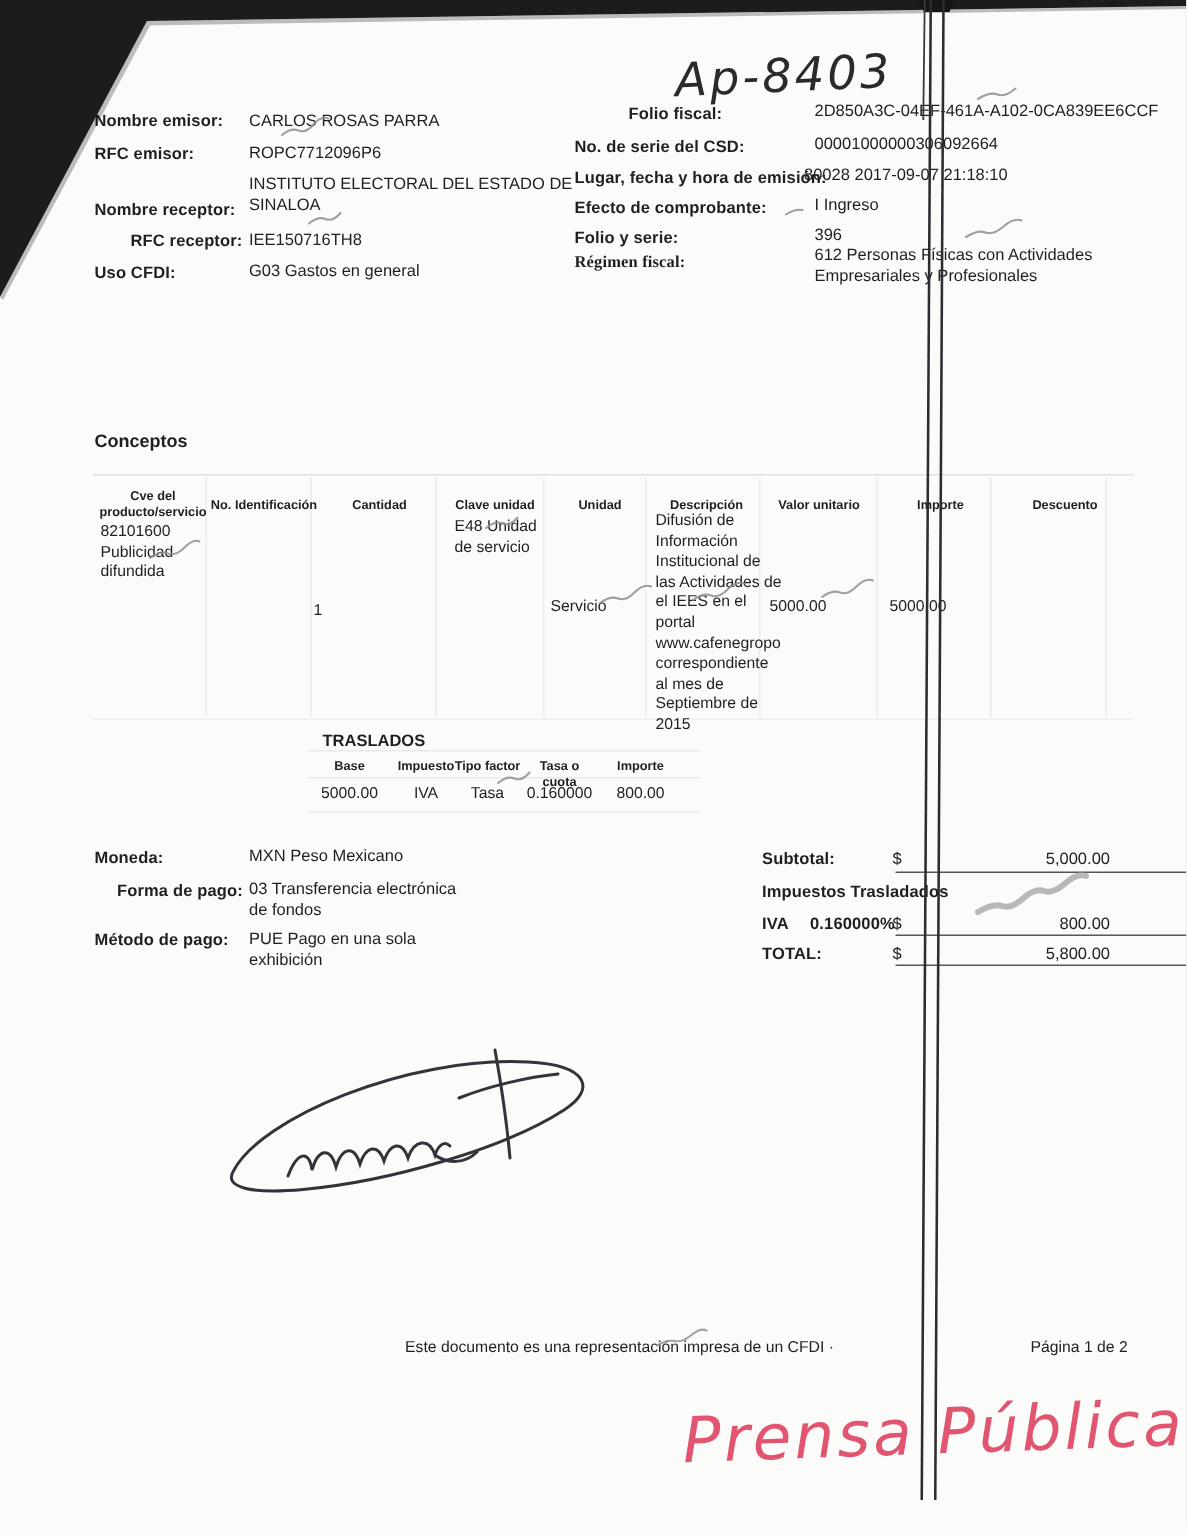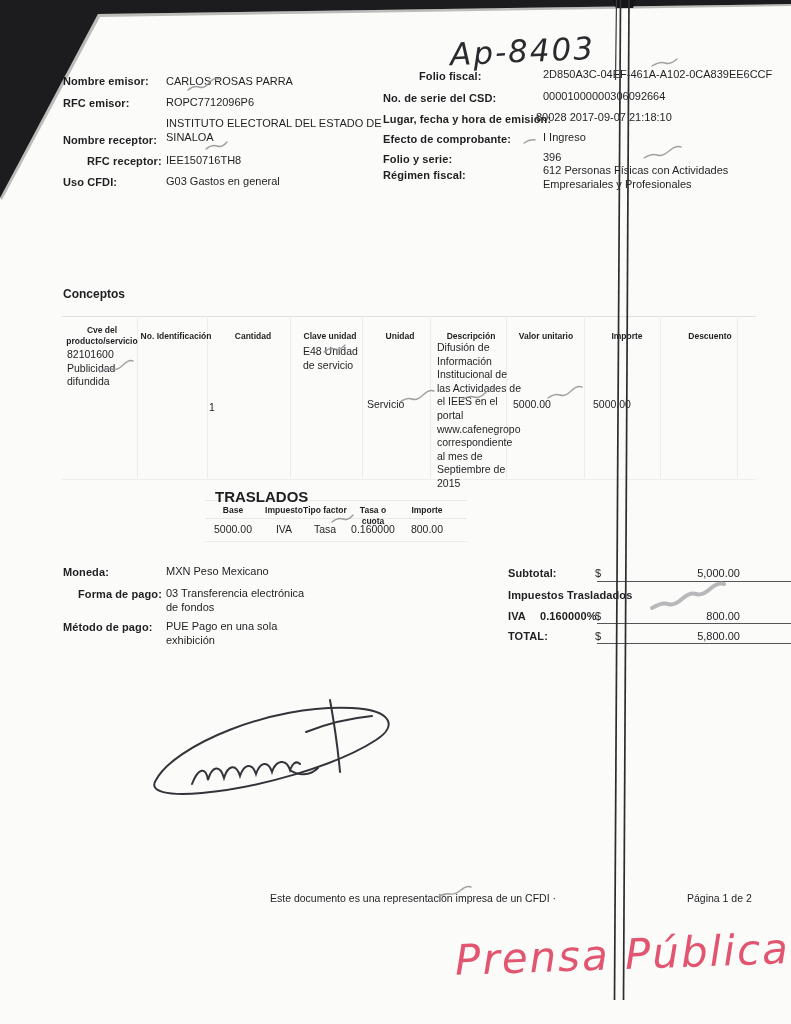--- a/index.html
+++ b/index.html
@@ -58,21 +58,21 @@
 
   <div class="abs lbl" style="left:383px;top:113px;">Lugar, fecha y hora de emisión:</div>
   <div class="abs val" style="left:536px;top:111px;">80028 2017-09-07 21:18:10</div>
 
   <div class="abs lbl" style="left:383px;top:133px;">Efecto de comprobante:</div>
   <div class="abs val" style="left:543px;top:131px;">I Ingreso</div>
 
   <div class="abs lbl" style="left:383px;top:153px;">Folio y serie:</div>
   <div class="abs val" style="left:543px;top:151px;">396</div>
 
-  <div class="abs lbl" style="left:383px;top:169px;">Régimen fiscal:</div>
+  <div class="abs lbl" style="left:383px;top:169px;font-family:Liberation Serif, serif;">Régimen fiscal:</div>
   <div class="abs val pre" style="left:543px;top:164px;line-height:13.5px;">612 Personas Físicas con Actividades
 Empresariales y Profesionales</div>
 
   <div class="abs hand-top" style="left:450px;top:33px;">Ap-8403</div>
 
   <div class="abs" style="left:63px;top:287px;font-size:12px;font-weight:bold;">Conceptos</div>
 
   <div class="abs faint-h" style="left:62px;top:316px;width:694px;"></div>
   <div class="abs faint-v" style="left:137px;top:318px;height:160px;"></div>
   <div class="abs faint-v" style="left:207px;top:318px;height:160px;"></div>
@@ -110,21 +110,21 @@
 el IEES en el
 portal
 www.cafenegropo
 correspondiente
 al mes de
 Septiembre de
 2015</div>
   <div class="abs cell" style="left:513px;top:398px;">5000.00</div>
   <div class="abs cell" style="left:593px;top:398px;">5000.00</div>
 
-  <div class="abs" style="left:215px;top:488px;font-size:15px;font-weight:bold;">TRASLADOS</div>
+  <div class="abs" style="left:215px;top:488px;font-size:11px;font-weight:bold;">TRASLADOS</div>
   <div class="abs faint-h" style="left:205px;top:500px;width:262px;background:rgba(0,0,0,0.07);"></div>
   <div class="abs colhead" style="left:210px;top:505px;width:46px;">Base</div>
   <div class="abs colhead" style="left:262px;top:505px;width:44px;">Impuesto</div>
   <div class="abs colhead" style="left:302px;top:505px;width:46px;">Tipo factor</div>
   <div class="abs colhead" style="left:348px;top:505px;width:50px;">Tasa o cuota</div>
   <div class="abs colhead" style="left:404px;top:505px;width:46px;">Importe</div>
   <div class="abs faint-h" style="left:205px;top:518px;width:262px;background:rgba(0,0,0,0.07);"></div>
 
   <div class="abs cell" style="left:210px;top:523px;width:46px;text-align:center;">5000.00</div>
   <div class="abs cell" style="left:262px;top:523px;width:44px;text-align:center;">IVA</div>

